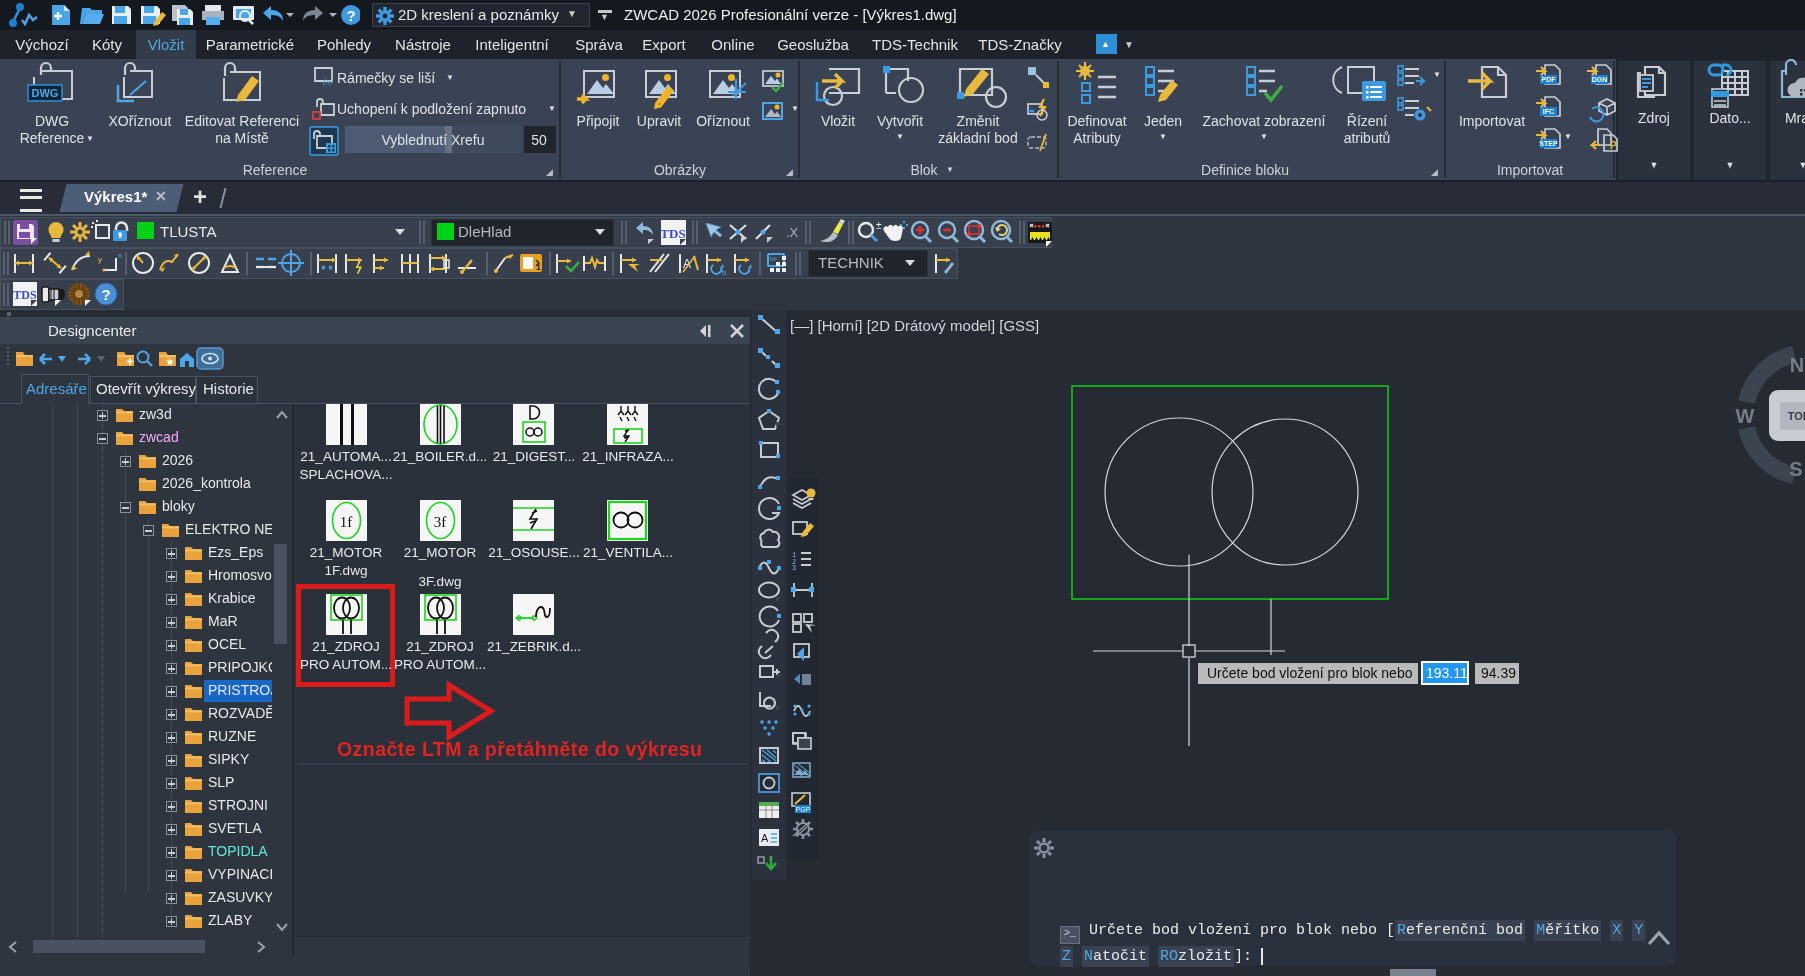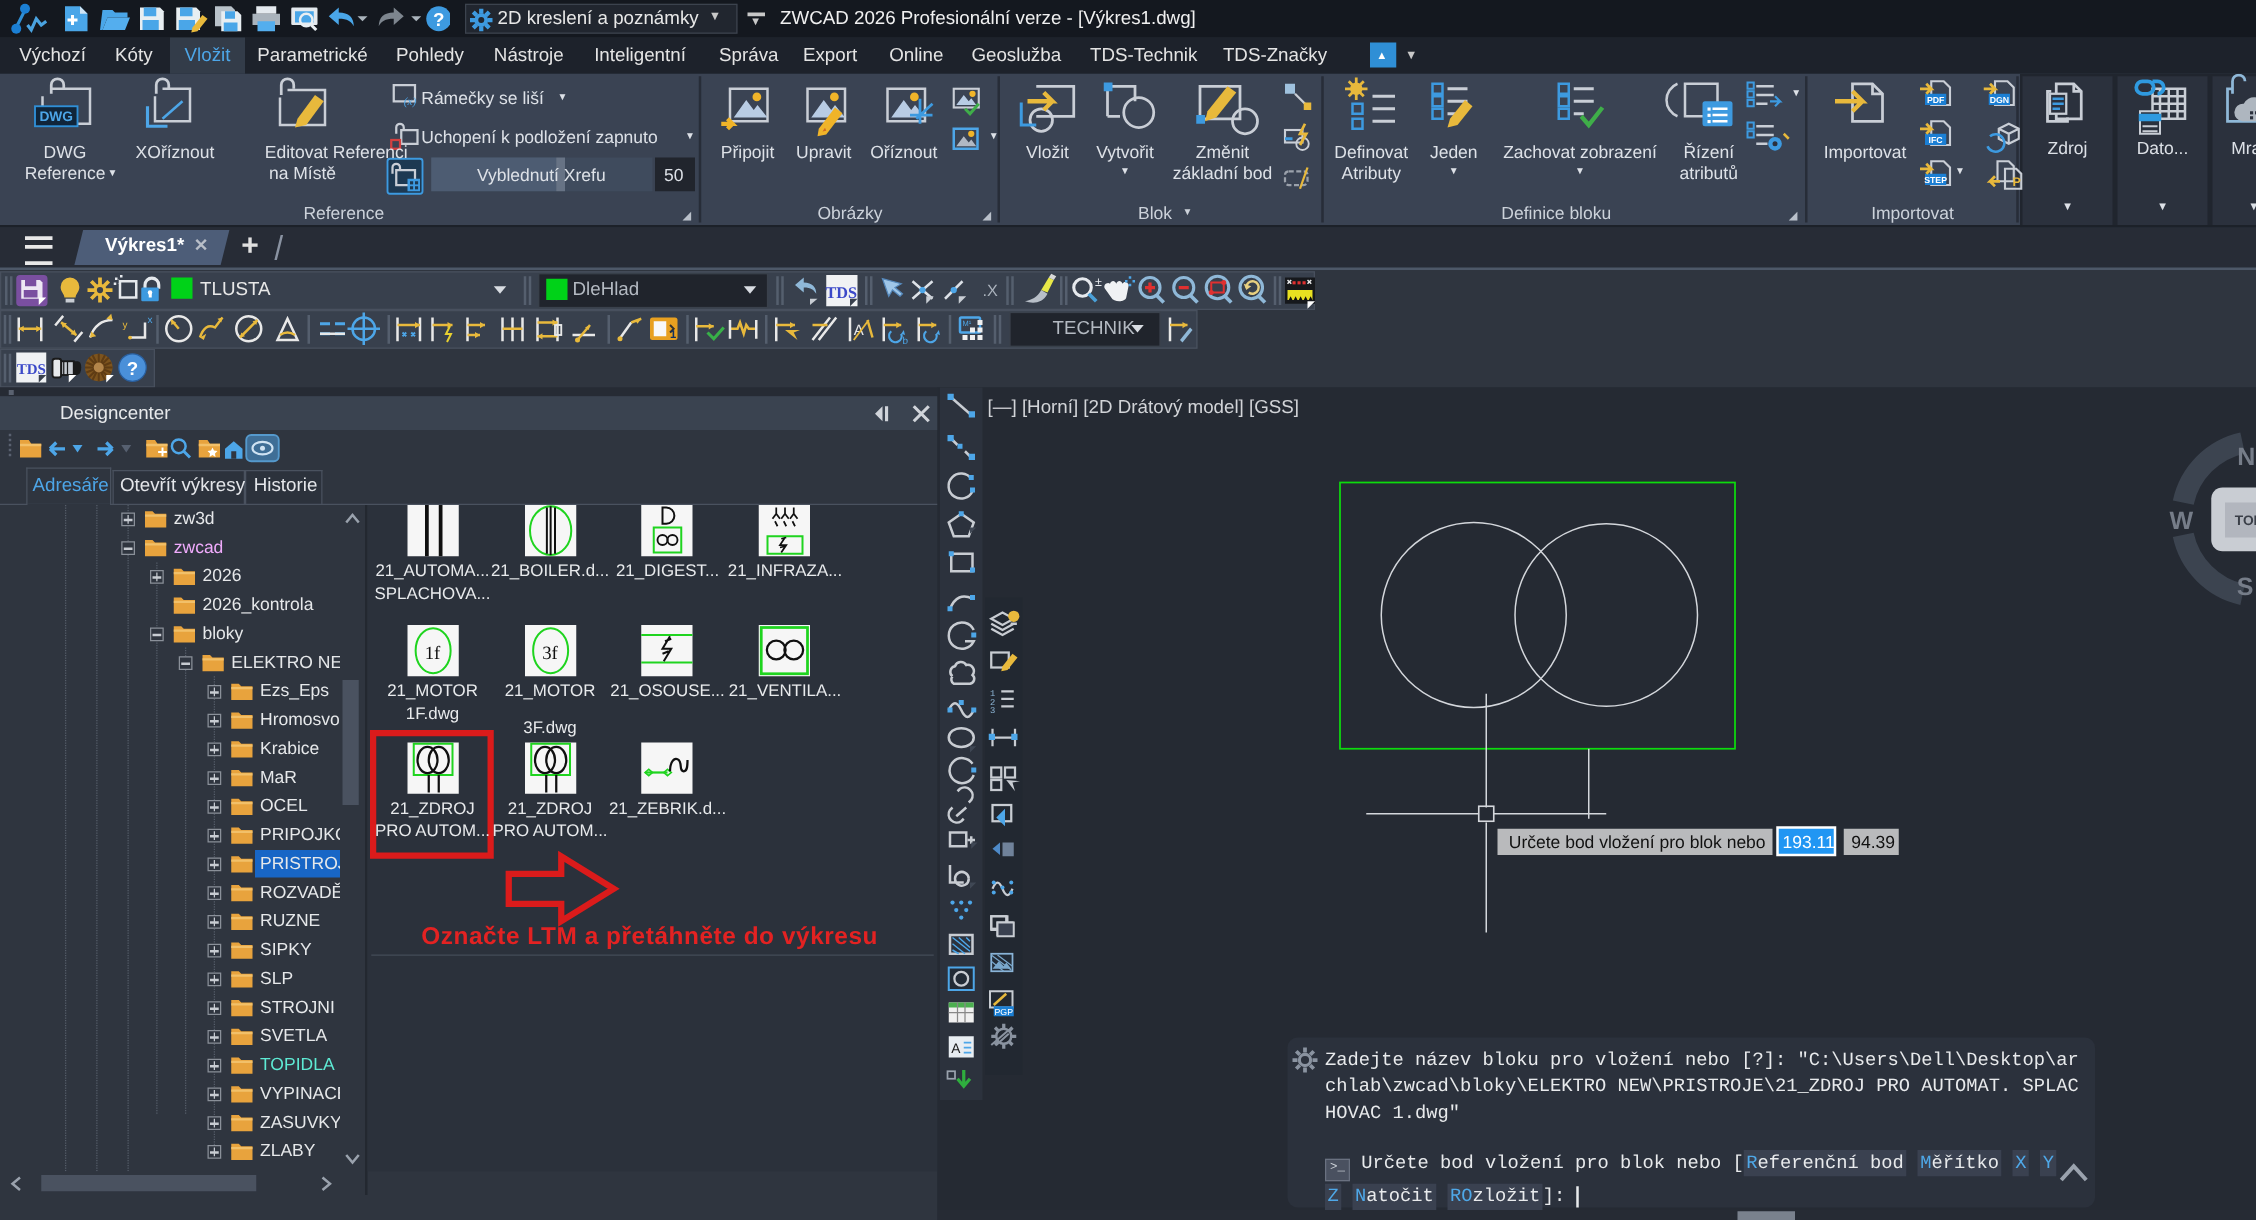--- a/index.html
+++ b/index.html
@@ -362,21 +362,21 @@
         <rect x="1804" y="30" width="2.5" height="2.5"></rect>
         <rect x="1800" y="34" width="2.5" height="2.5"></rect>
       </g>
   </svg>
 
   <div class="abs" id="riblabels" style="left:0;top:0;font-size:14px;color:#dde1e7;">
     <span class="abs rl" style="left:52px;top:113px;">DWG</span>
     <span class="abs rl" style="left:52px;top:130px;">Reference</span>
     <span class="abs" style="left:86px;top:134px;font-size:8px;">▼</span>
     <span class="abs rl" style="left:140px;top:113px;">XOříznout</span>
-    <span class="abs rl" style="left:242px;top:113px;margin-left:27px;">Editovat Referenci</span>
+    <span class="abs rl" style="left:242px;top:113px;">Editovat Referenci</span>
     <span class="abs rl" style="left:242px;top:130px;">na Místě</span>
     <span class="abs txt" style="left:337px;top:70px;">Rámečky se liší</span>
     <span class="abs" style="left:446px;top:73px;font-size:8px;">▼</span>
     <span class="abs" style="left:791px;top:104px;font-size:8px;color:#dde1e7;">▼</span>
     <span class="abs txt" style="left:337px;top:101px;">Uchopení k podložení zapnuto</span>
     <span class="abs" style="left:548px;top:104px;font-size:8px;">▼</span>
     <span class="abs rl" style="left:433px;top:132px;">Vyblednutí Xrefu</span>
     <span class="abs rl" style="left:539px;top:132px;">50</span>
     <span class="abs rl" style="left:275px;top:162px;color:#ccd2da;">Reference</span>
     <span class="abs rl" style="left:598px;top:113px;">Připojit</span>
@@ -703,21 +703,21 @@
       </g>
     <rect x="808" y="2" width="120" height="27" fill="#20242c" stroke="#3a414c" stroke-width="1"></rect>
     <path d="M905 12 l10 0 l-5 6 z" fill="#d8dce2"></path>
     <g stroke="#e8e8e8" stroke-width="2">
         <path d="M936 6 v19"></path>
       </g>
       <path d="M936 12 h14" stroke="#e8b93c" stroke-width="2"></path>
       <path d="M950 12 l-4 -2.5 v5 z" fill="#e8b93c"></path>
       <path d="M944 24 l8 -10 l2 2 l-8 10 z" fill="#8fb8d8"></path>
   </svg>
-  <div class="abs txt" style="left:842px;top:254px;color:#b4bac2;font-size:15px;">TECHNIK</div>
+  <div class="abs txt" style="left:818px;top:254px;color:#b4bac2;font-size:15px;">TECHNIK</div>
 
   <svg class="abs" style="left:0;top:279px;" width="124" height="31" viewBox="0 0 124 31">
     <g stroke="#555f6e" stroke-width="2">
         <path d="M4 4 v23 M8 4 v23"></path>
       </g>
     <rect x="13" y="3" width="24" height="24" fill="#f0f2f4"></rect>
     <text x="25" y="20" text-anchor="middle" font-size="12" font-weight="bold" fill="#3b49c8" font-family="Liberation Serif">TDS</text>
     <path d="M31 21 h6 l-6 6 z" fill="#38404d"></path>
     <g>
       <rect x="42" y="8" width="7" height="15" rx="2" fill="#e8eaec" stroke="#1a1a1a" stroke-width="1.5"></rect>
@@ -1228,23 +1228,20 @@
   <div class="abs" style="left:1475px;top:663px;width:44px;height:21px;background:#b9babc;"></div>
   <div class="abs txt" style="left:1481px;top:665px;color:#111;font-size:14px;">94.39</div>
 
   <div class="abs" id="cmddock" style="left:1030px;top:830px;width:646px;height:136px;background:#2b313c;border-radius:8px;"></div>
   <svg class="abs" style="left:1032px;top:836px;" width="24" height="24" viewBox="0 0 24 24">
     <circle cx="12" cy="12" r="4.5" fill="none" stroke="#8a93a0" stroke-width="2.5"></circle>
     <g stroke="#8a93a0" stroke-width="3">
         <path d="M12 2 v4 M12 18 v4 M2 12 h4 M18 12 h4 M5 5 l2.8 2.8 M16.2 16.2 l2.8 2.8 M19 5 l-2.8 2.8 M7.8 16.2 l-2.8 2.8"></path>
       </g>
   </svg>
-  <div class="abs" id="cmdtext" style="left:1060px;top:838px;width:600px;font-family:'Liberation Mono',monospace;font-size:15px;line-height:21px;color:#e8eaec;white-space:pre;">Zadejte název bloku pro vložení nebo [?]: "C:\Users\Dell\Desktop\ar
-chlab\zwcad\bloky\ELEKTRO NEW\PRISTROJE\21_ZDROJ PRO AUTOMAT. SPLAC
-HOVAC 1.dwg"</div>
   <div class="abs" style="left:1060px;top:918px;width:610px;font-family:'Liberation Mono',monospace;font-size:15px;line-height:26px;color:#e8eaec;">
     <span style="display:inline-block;width:18px;height:16px;background:#4a5160;border:1px solid #6a7180;vertical-align:-2px;font-size:10px;line-height:14px;color:#cfd4da;text-align:center;">&gt;_</span> Určete bod vložení pro blok nebo [<span class="chip"><b>R</b>eferenční bod</span> <span class="chip"><b>M</b>ěřítko</span> <span class="chip"><b>X</b></span> <span class="chip"><b>Y</b></span><br><span class="chip"><b>Z</b></span> <span class="chip"><b>N</b>atočit</span> <span class="chip"><b>RO</b>zložit</span>]: <span style="border-left:2px solid #e8eaec;">&nbsp;</span>
   </div>
   <svg class="abs" style="left:1646px;top:928px;" width="26" height="20" viewBox="0 0 26 20">
       <path d="M3 16 L13 5 L23 16" fill="none" stroke="#9aa2ad" stroke-width="3.2"></path>
     </svg>
 
 </div>
 
 </body></html>

